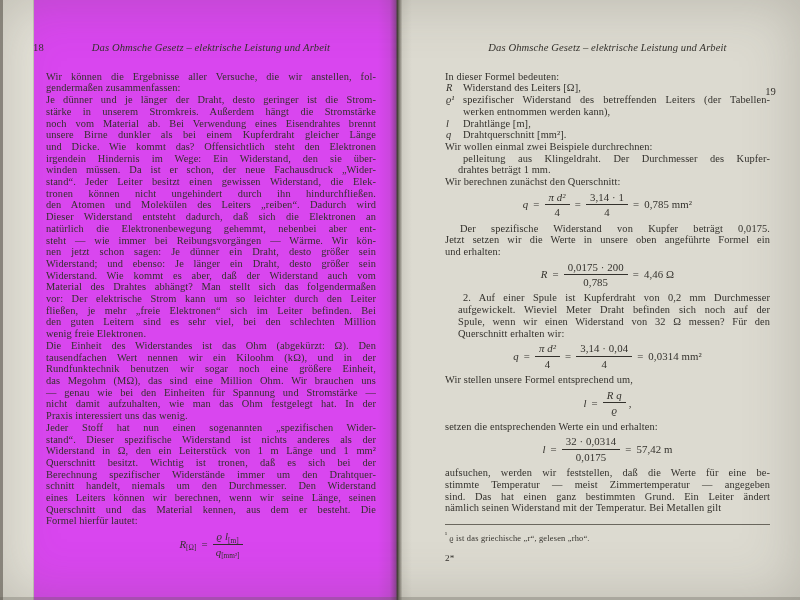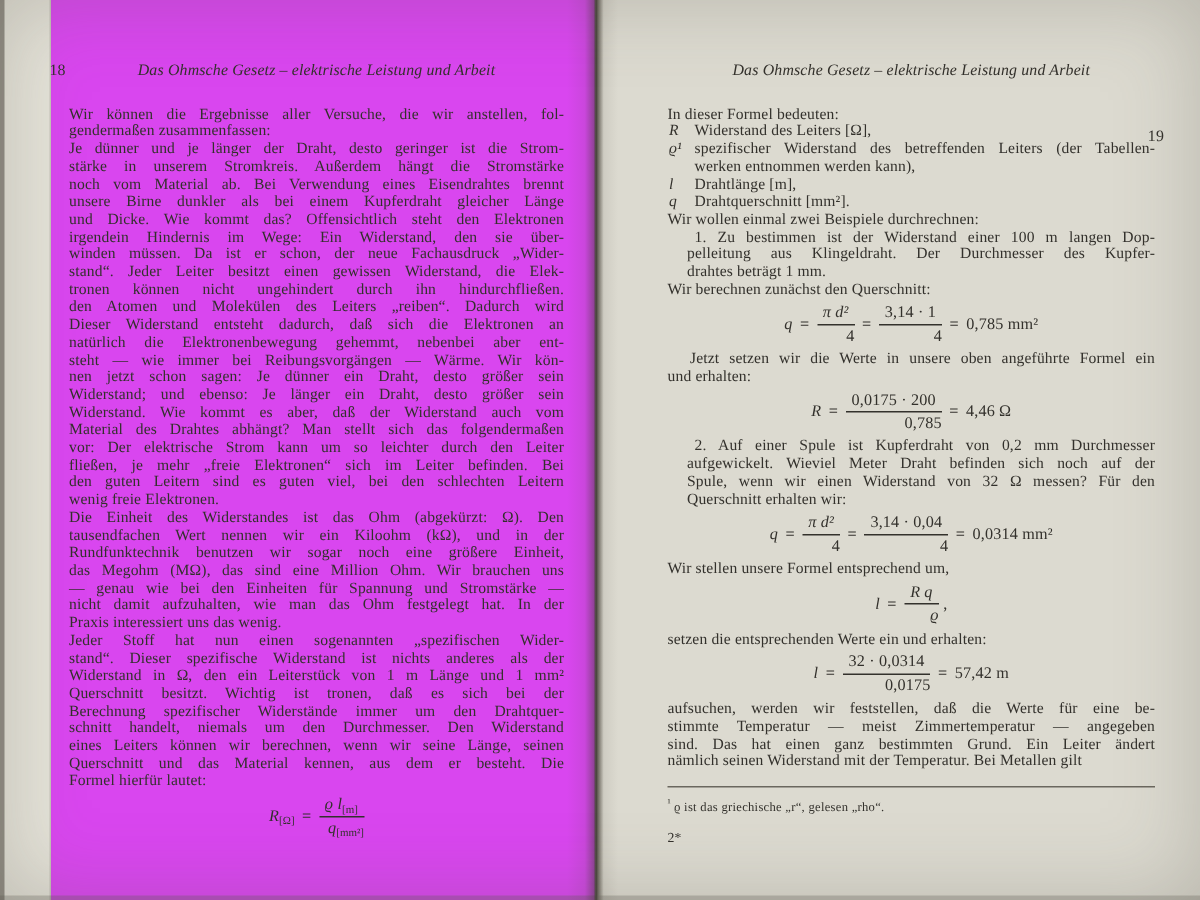--- a/index.html
+++ b/index.html
@@ -34,21 +34,21 @@
   .example{padding-left:13px;}
   .example .line:first-child{text-indent:5px;}
   .indent-first .line:first-child{text-indent:15px;}
 
   .sym-row{display:flex;}
   .sym{flex:none;width:17px;font-style:italic;padding-left:1px;}
   .sym-text{flex:1;}
 
   .formula{display:flex;justify-content:center;align-items:center;gap:5px;margin:3px 0 4px;font-size:10.8px;line-height:1.15;}
   .ftoken{display:inline-flex;align-items:baseline;}
-  .frac{display:inline-flex;flex-direction:column;align-items:flex-end;}
+  .frac{display:inline-flex;flex-direction:column;align-items:center;}
   .fnum{border-bottom:1px solid #33312c;padding:0 4px 1px;}
   .fden{padding-top:1px;}
   .fsub{font-size:7.3px;position:relative;top:2.6px;letter-spacing:0;}
   .it{font-style:italic;}
   .fcomma{margin-left:-2px;}
 
   .footnote-rule{border:none;border-top:1px solid #6a675e;margin:10px 0 5px 0;width:100%;}
   .footnote{font-size:8.4px;letter-spacing:0.2px;}
   .footnote .fn-marker{font-size:7px;vertical-align:super;margin-right:2px;}
   .signature{font-size:9.2px;margin-top:9px;}
@@ -82,21 +82,21 @@
           <div class="line">den Atomen und Molekülen des Leiters „reiben“. Dadurch wird</div>
           <div class="line">Dieser Widerstand entsteht dadurch, daß sich die Elektronen an</div>
           <div class="line">natürlich die Elektronenbewegung gehemmt, nebenbei aber ent-</div>
           <div class="line">steht — wie immer bei Reibungsvorgängen — Wärme. Wir kön-</div>
           <div class="line">nen jetzt schon sagen: Je dünner ein Draht, desto größer sein</div>
           <div class="line">Widerstand; und ebenso: Je länger ein Draht, desto größer sein</div>
           <div class="line">Widerstand. Wie kommt es aber, daß der Widerstand auch vom</div>
           <div class="line">Material des Drahtes abhängt? Man stellt sich das folgendermaßen</div>
           <div class="line">vor: Der elektrische Strom kann um so leichter durch den Leiter</div>
           <div class="line">fließen, je mehr „freie Elektronen“ sich im Leiter befinden. Bei</div>
-          <div class="line">den guten Leitern sind es guten viel, bei den schlechten Leitern</div>
+          <div class="line">den guten Leitern sind es sehr viel, bei den schlechten Million</div>
           <div class="line last">wenig freie Elektronen.</div>
         </div>
       <div class="para">
           <div class="line">Die Einheit des Widerstandes ist das Ohm (abgekürzt: Ω). Den</div>
           <div class="line">tausendfachen Wert nennen wir ein Kiloohm (kΩ), und in der</div>
           <div class="line">Rundfunktechnik benutzen wir sogar noch eine größere Einheit,</div>
           <div class="line">das Megohm (MΩ), das sind eine Million Ohm. Wir brauchen uns</div>
           <div class="line">— genau wie bei den Einheiten für Spannung und Stromstärke —</div>
           <div class="line">nicht damit aufzuhalten, wie man das Ohm festgelegt hat. In der</div>
           <div class="line last">Praxis interessiert uns das wenig.</div>
@@ -157,21 +157,20 @@
       <div class="sym-row">
         <span class="sym">q</span>
         <div class="sym-text">
             <div class="line last">Drahtquerschnitt [mm²].</div>
           </div>
       </div>
 
       <div class="line last">Wir wollen einmal zwei Beispiele durchrechnen:</div>
 
       <div class="para example">
-          <div class="line">1. Zu bestimmen ist der Widerstand einer 100 m langen Dop-</div>
           <div class="line">pelleitung aus Klingeldraht. Der Durchmesser des Kupfer-</div>
           <div class="line last">drahtes beträgt 1 mm.</div>
         </div>
       <div class="line last">Wir berechnen zunächst den Querschnitt:</div>
 
       <div class="formula">
         <span class="it">q</span>
         <span>=</span>
         <span class="frac">
           <span class="fnum it">π d²</span>
@@ -180,20 +179,21 @@
         <span>=</span>
         <span class="frac">
           <span class="fnum">3,14 · 1</span>
           <span class="fden">4</span>
         </span>
         <span>=</span>
         <span>0,785 mm²</span>
       </div>
 
       <div class="para indent-first">
+          <div class="line">Der spezifische Widerstand von Kupfer beträgt 0,0175.</div>
           <div class="line">Jetzt setzen wir die Werte in unsere oben angeführte Formel ein</div>
           <div class="line last">und erhalten:</div>
         </div>
 
       <div class="formula">
         <span class="it">R</span>
         <span>=</span>
         <span class="frac">
           <span class="fnum">0,0175 · 200</span>
           <span class="fden">0,785</span>

